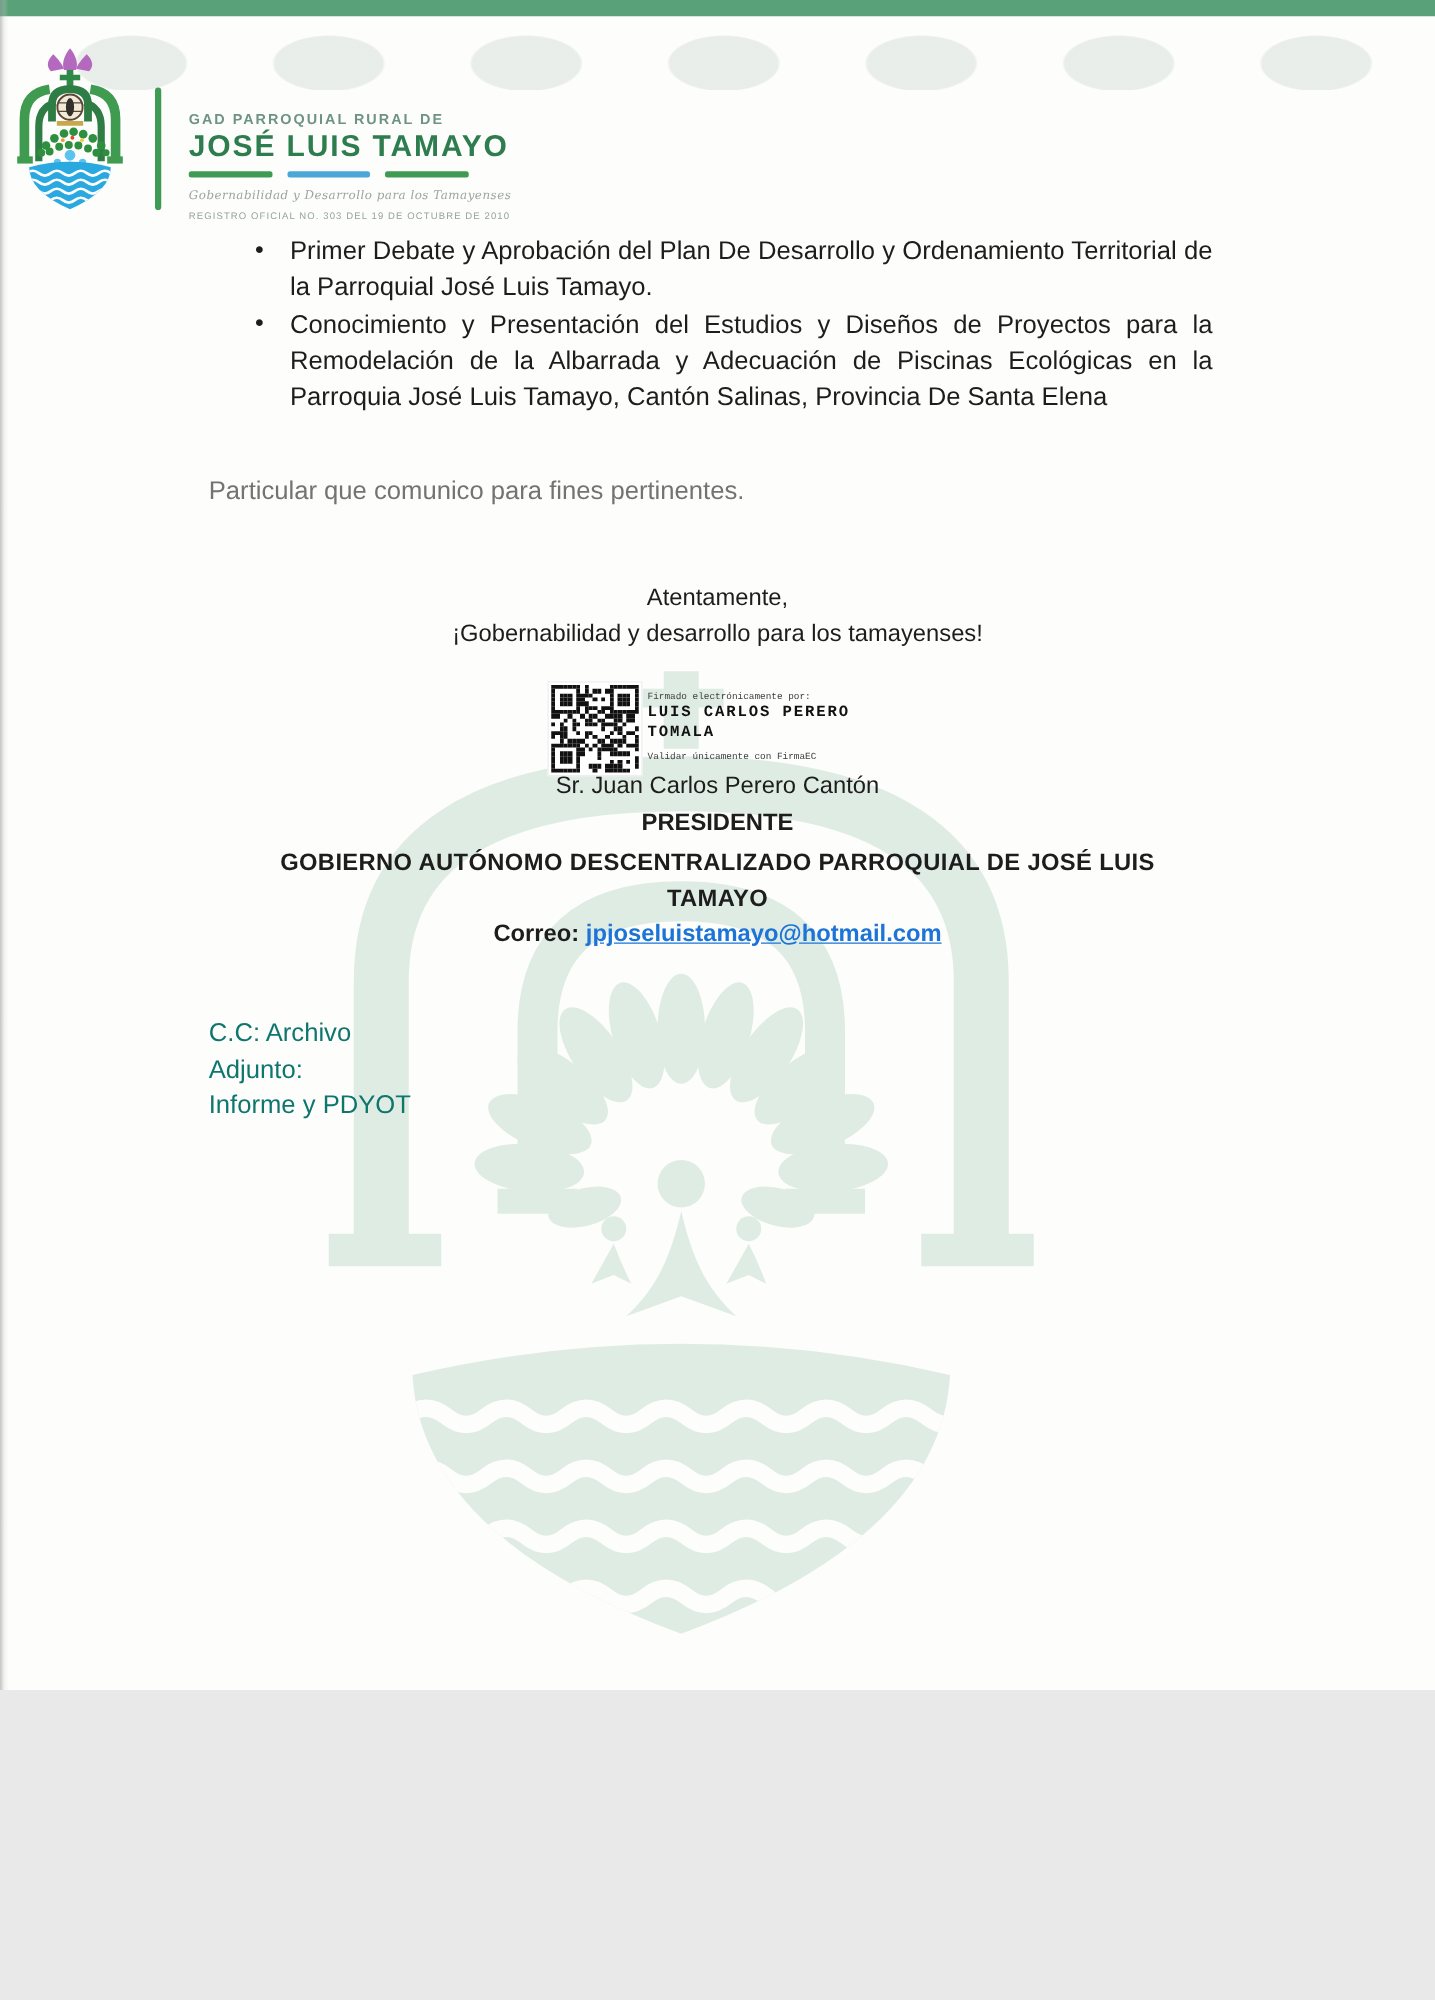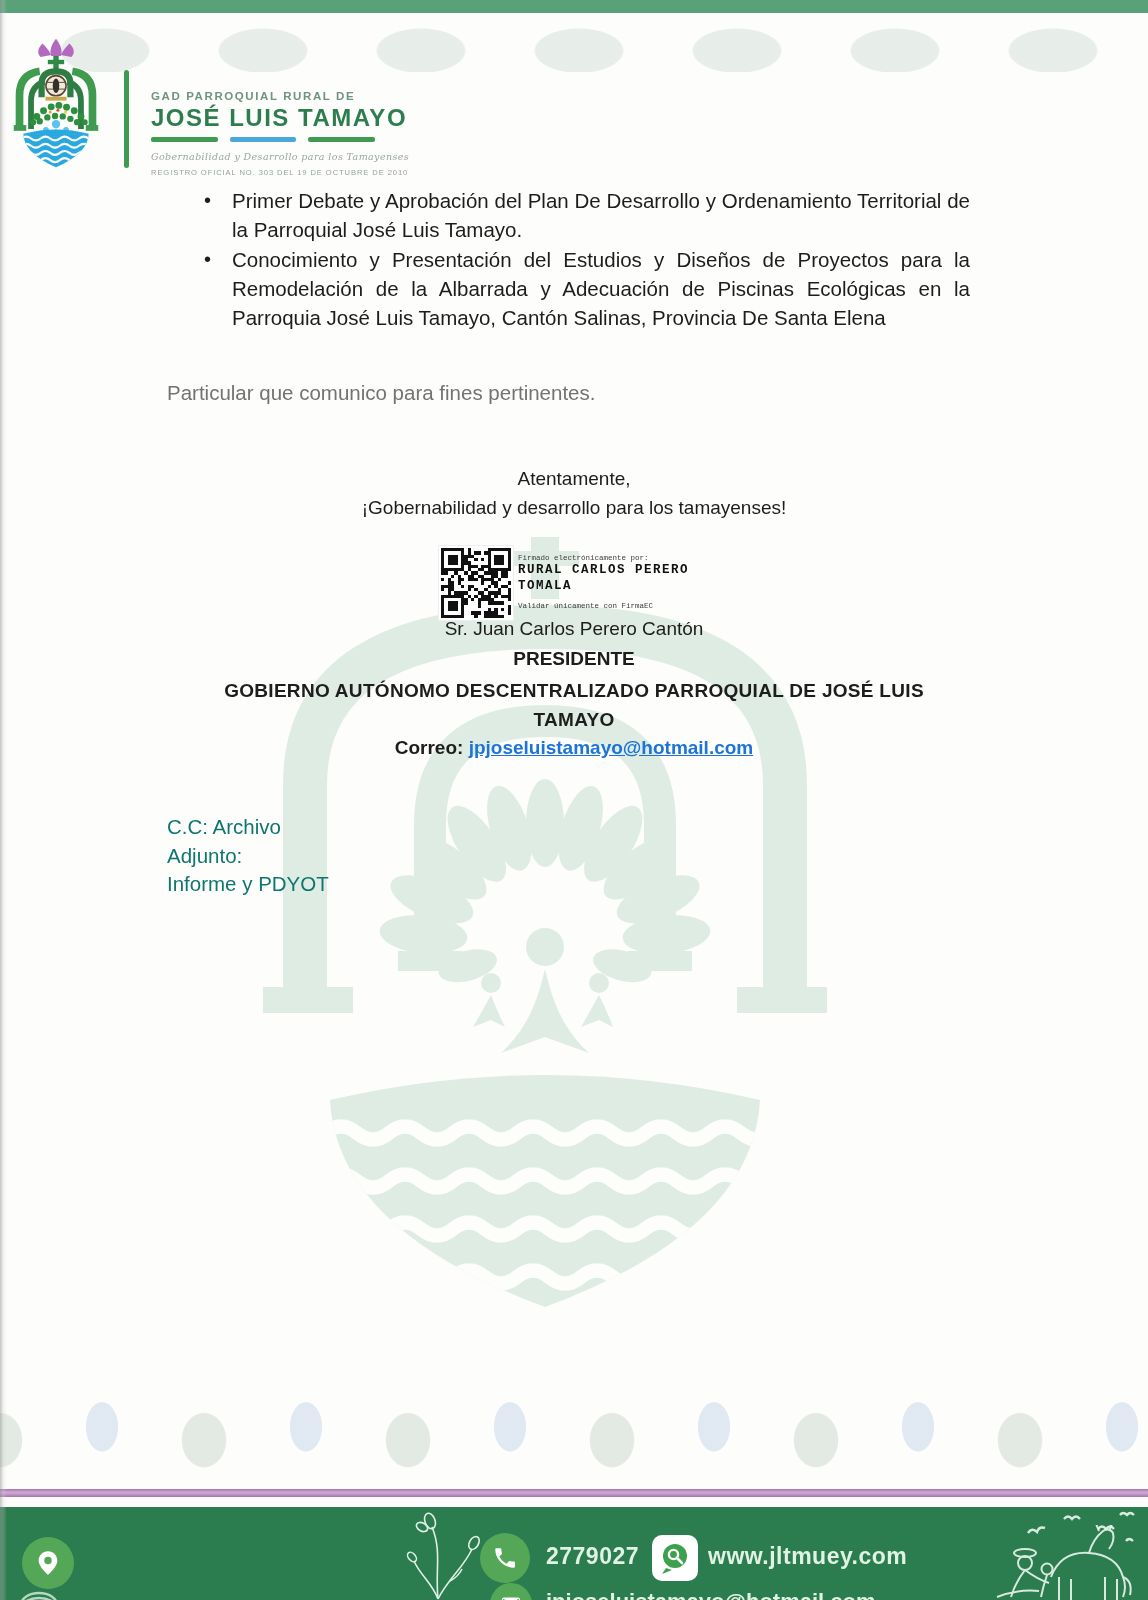--- a/index.html
+++ b/index.html
@@ -1,16 +1,16 @@
 <!DOCTYPE html>
 <html><head>
 <meta charset="utf-8">
 <style>
   html,body{margin:0;padding:0;background:#e9e9e9;}
-  .page{position:relative;width:1148px;height:1600px;margin:0 auto;background:#fdfdfc;overflow:hidden;
+  .page{position:relative;width:1148px;height:1352px;margin:0 auto;background:#fdfdfc;overflow:hidden;
         font-family:"Liberation Sans",sans-serif;color:#222;}
   .scan-edge-left{position:absolute;left:0;top:0;bottom:0;width:7px;
         background:linear-gradient(90deg,rgba(150,150,150,.55),rgba(210,210,210,.25),transparent);z-index:50;}
   .top-bar{position:absolute;left:0;top:0;width:100%;height:13px;background:#58a179;z-index:5;}
   .wm-row-top{position:absolute;left:0;top:16px;width:100%;height:56px;
         background-image:radial-gradient(ellipse 72px 36px at 50% 62%,rgba(148,176,158,.20) 0 60%,transparent 63%);
         background-size:158px 56px;background-position:26px 0;background-repeat:repeat-x;}
   
   .letterhead{position:absolute;left:8px;top:34px;display:flex;align-items:flex-start;z-index:6;}
   .crest{width:96px;height:138px;display:block;}
@@ -645,21 +645,21 @@
           <span class="on"></span>
           <span class="on"></span>
           <span class="on"></span>
           <span class="on"></span>
           <span class="on"></span>
           <span></span>
           <span></span>
         </div>
       <div class="sig-text">
         <div class="sig-tiny">Firmado electrónicamente por:</div>
-        <div class="sig-name-mono">RURAL CARLOS PERERO</div>
+        <div class="sig-name-mono">LUIS CARLOS PERERO</div>
         <div class="sig-name-mono">TOMALA</div>
         <div class="sig-tiny bottom">Validar únicamente con FirmaEC</div>
       </div>
     </div>
 
     <p class="centerline signer">Sr. Juan Carlos Perero Cantón</p>
     <p class="centerline sig-title">PRESIDENTE</p>
     <p class="centerline sig-org"><span>GOBIERNO AUTÓNOMO DESCENTRALIZADO PARROQUIAL DE JOSÉ LUIS</span><br>
       <span>TAMAYO</span></p>
     <p class="centerline email-line">

